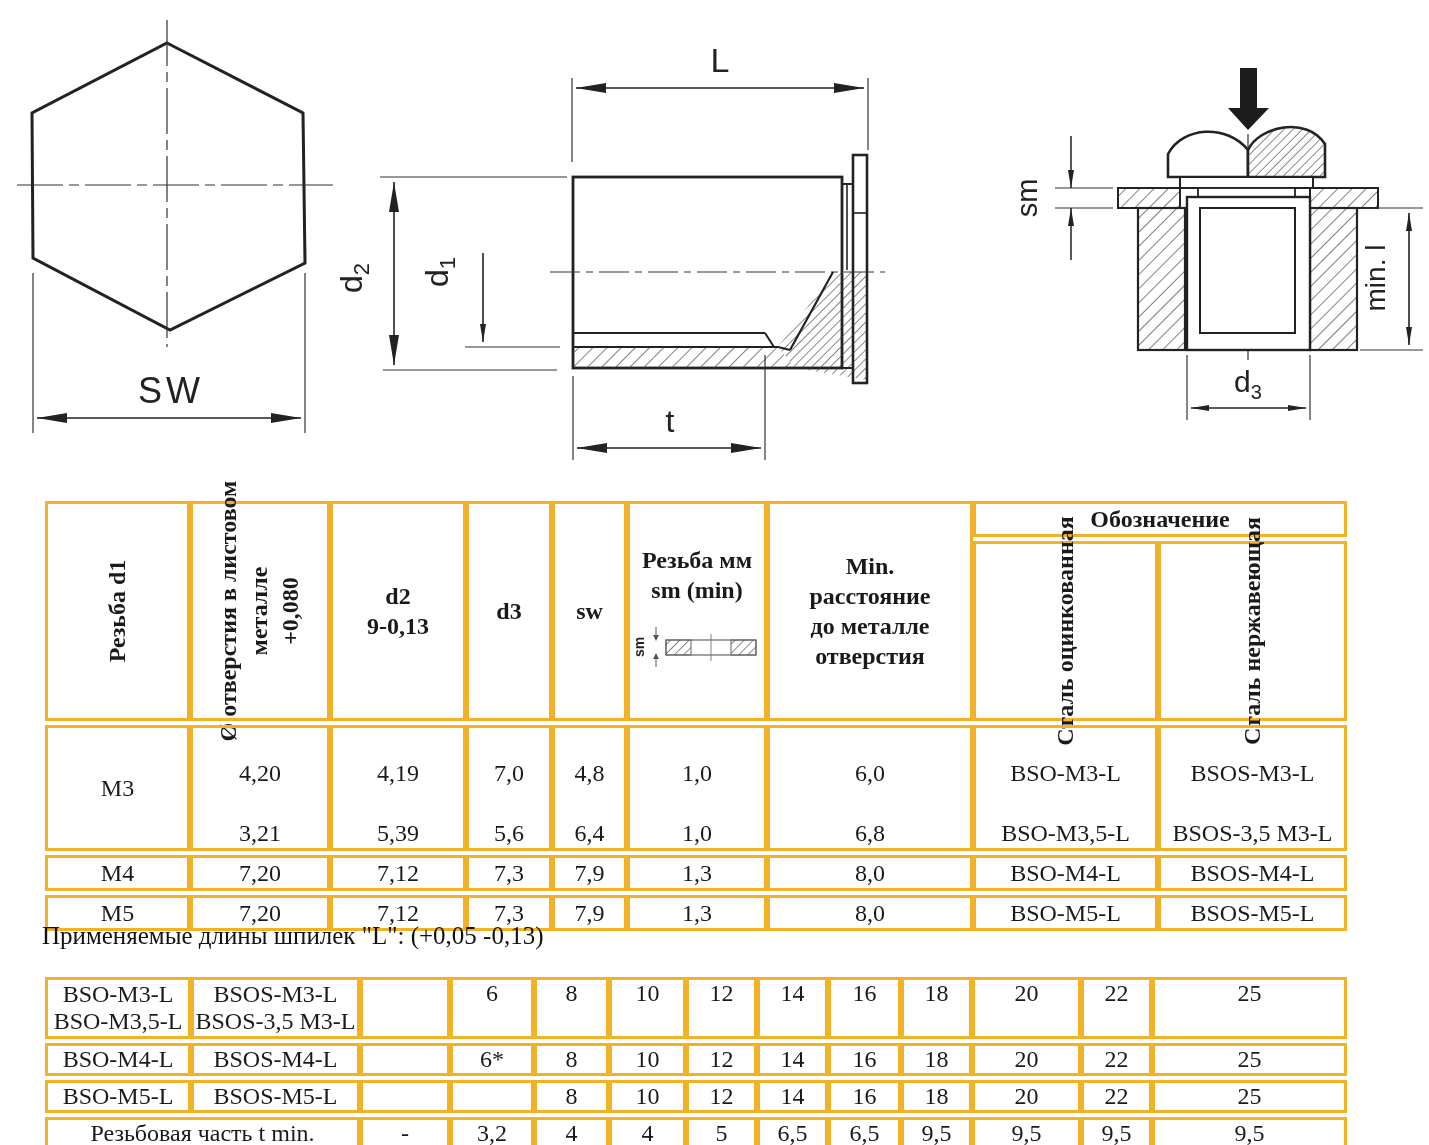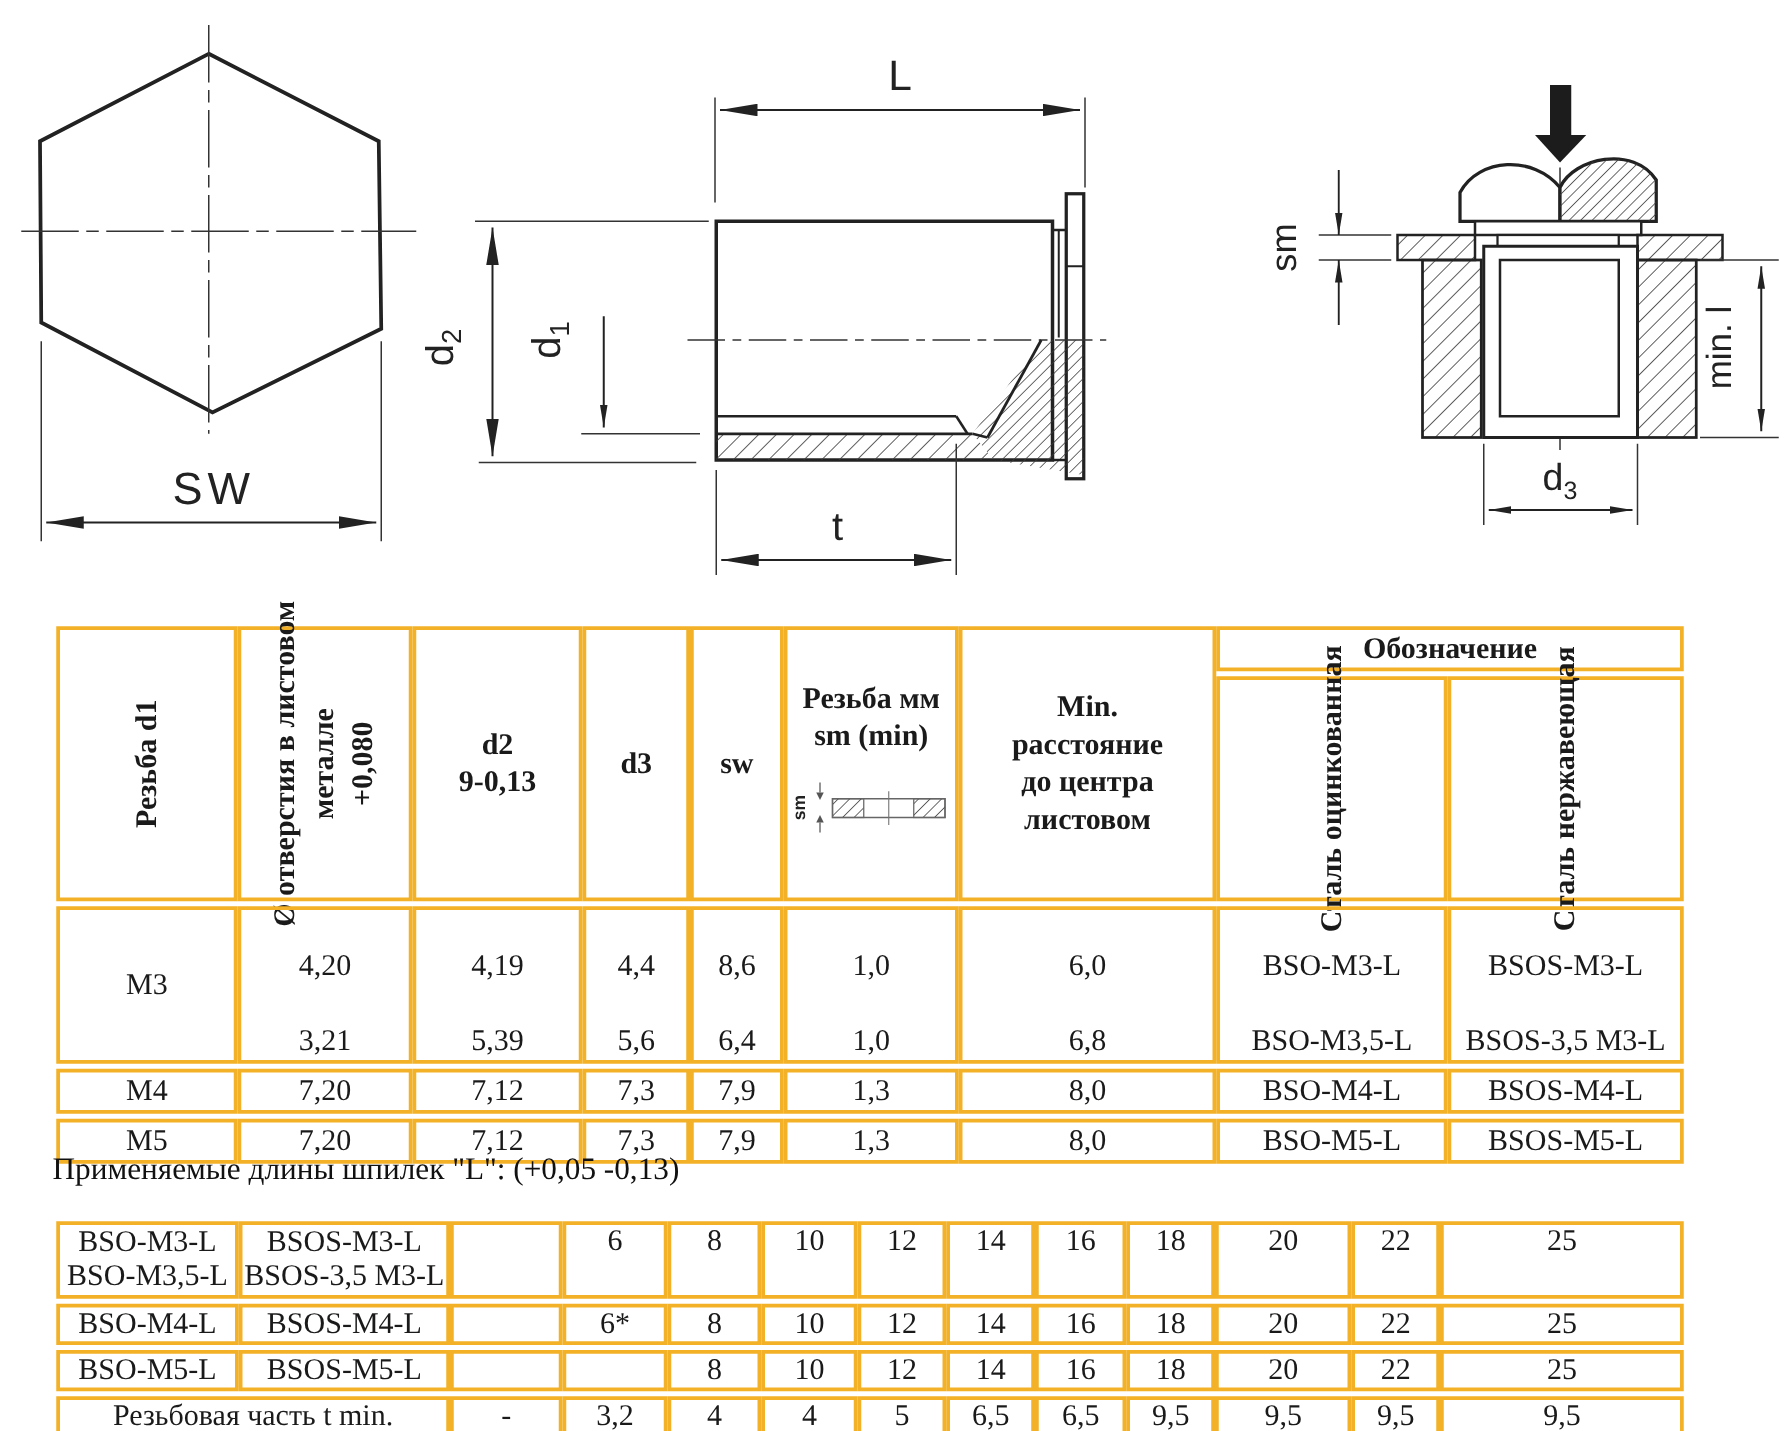--- a/index.html
+++ b/index.html
@@ -188,21 +188,21 @@
             <rect x="32" y="19" width="25" height="15" fill="url(#h6)" stroke="#666" stroke-width="1"></rect>
             <rect x="97" y="19" width="25" height="15" fill="url(#h6)" stroke="#666" stroke-width="1"></rect>
             <line x1="77" y1="13" x2="77" y2="40" stroke="#777" stroke-width="0.9"></line>
           </svg>
         </div>
       </td>
       <td rowspan="2" class="hdr">
         <div class="stack">
           <div>Min.</div>
           <div>расстояние</div>
-          <div>до центра листовом</div>
+          <div>до металле отверстия</div>
         </div>
       </td>
       <td colspan="2" class="hdr" style="height:30px">Обозначение</td>
     </tr>
     <tr>
       <td class="hdr" style="height:174px">
         <div class="rot">Сталь оцинкованная</div>
       </td>
       <td class="hdr">
         <div class="rot">Сталь нержавеющая</div>
@@ -212,25 +212,25 @@
       <td style="height:58px">M3</td>
       <td>
             <span class="l2">4,20</span>
             <span class="l2">3,21</span>
           </td>
       <td>
             <span class="l2">4,19</span>
             <span class="l2">5,39</span>
           </td>
       <td>
-            <span class="l2">4,4</span>
+            <span class="l2">7,0</span>
             <span class="l2">5,6</span>
           </td>
       <td>
-            <span class="l2">8,6</span>
+            <span class="l2">4,8</span>
             <span class="l2">6,4</span>
           </td>
       <td>
             <span class="l2">1,0</span>
             <span class="l2">1,0</span>
           </td>
       <td>
             <span class="l2">6,0</span>
             <span class="l2">6,8</span>
           </td>

